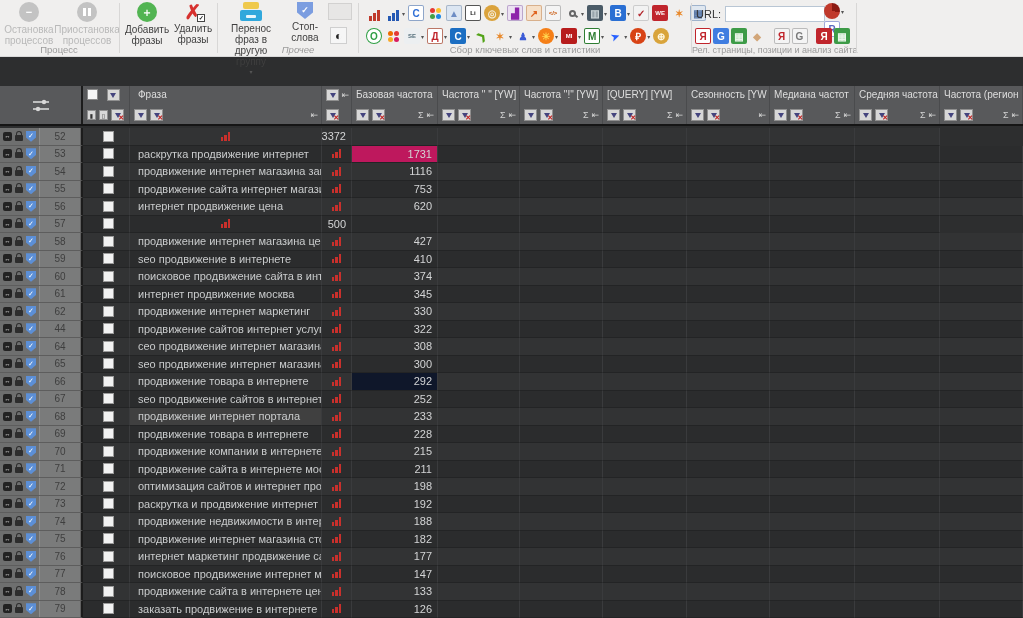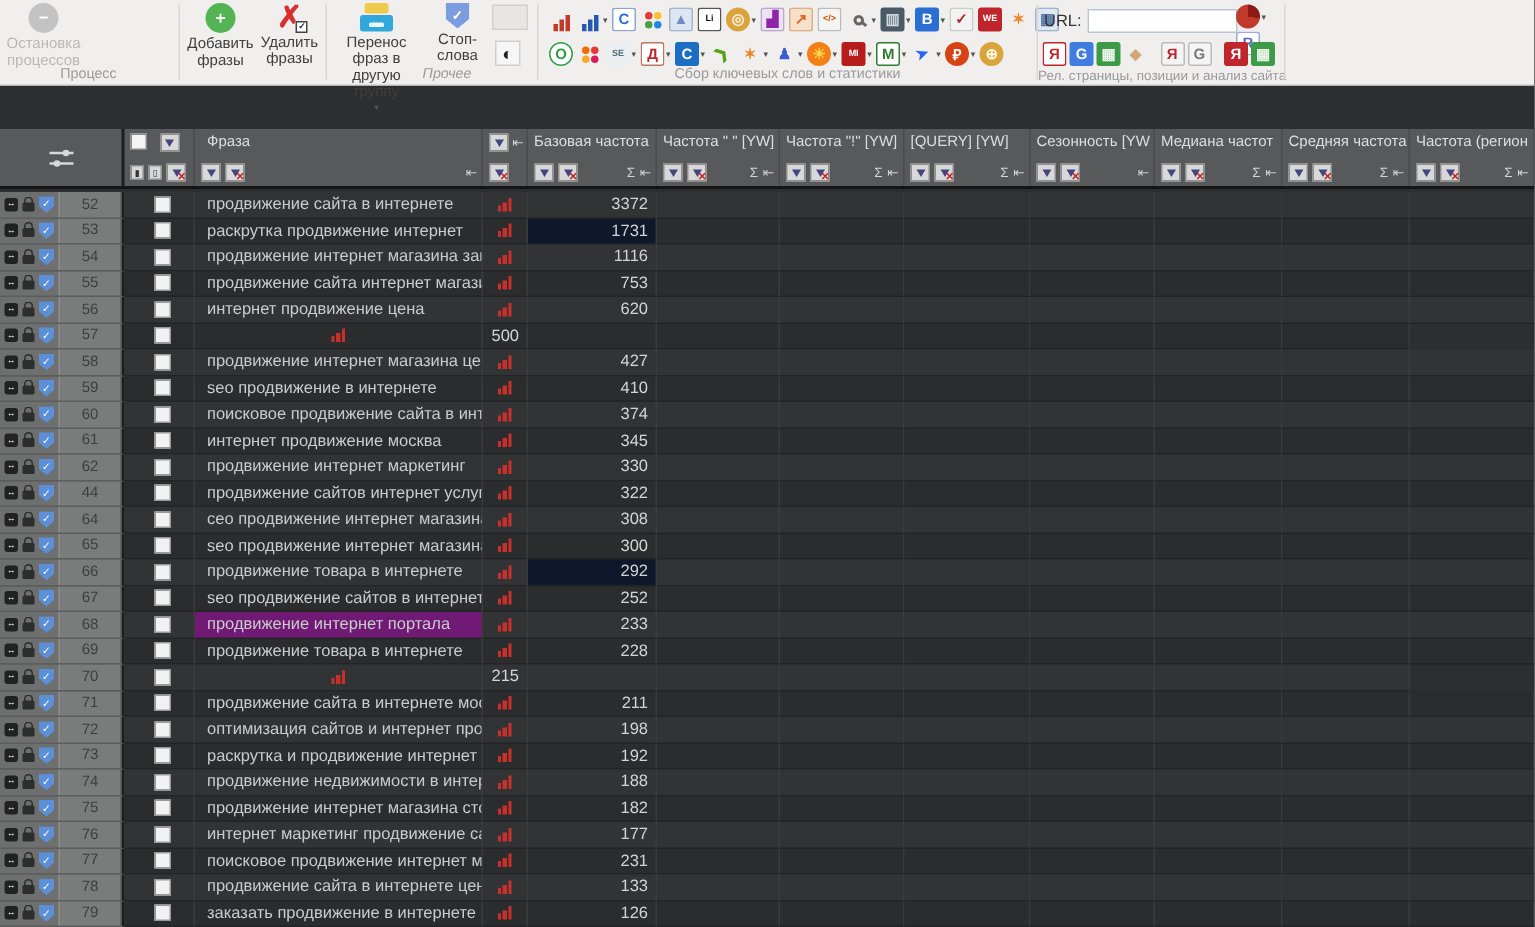--- a/index.html
+++ b/index.html
@@ -85,20 +85,29 @@
 <body>
 
 <div class="app">
 
   <div class="ribbon">
 
     <div class="bigbtn disabled" style="left:2px;width:54px;">
       <span class="circ gray">−</span>
       <span class="blabel">Остановка процессов</span>
     </div>
+    <div class="bigbtn disabled" style="left:58px;width:58px;">
+      <span class="circ gray">
+          <span class="pausebars">
+            <i></i>
+            <i></i>
+          </span>
+        </span>
+      <span class="blabel">Приостановка процессов</span>
+    </div>
     <div class="glabel" style="left:2px;width:114px;">Процесс</div>
     <div class="vsep" style="left:119px;"></div>
 
     <div class="bigbtn" style="left:124px;width:46px;">
       <span class="circ green">＋</span>
       <span class="blabel">Добавить фразы</span>
     </div>
     <div class="bigbtn" style="left:172px;width:42px;">
       <span class="delx">✗<span class="mini">✓</span></span>
       <span class="blabel">Удалить фразы</span>
@@ -390,21 +399,20 @@
       <div class="trow grid">
         <div class="cell gut">
           <span class="gicon">↔</span>
           <span class="glock"></span>
           <span class="gshield">✓</span>
           <span class="gnum">52</span>
         </div>
         <div class="cell" style="background: rgb(50, 51, 52);">
           <span class="rchk"></span>
         </div>
-        <div class="cell phrase" style="background: rgb(50, 51, 52);">продвижение сайта в интернете</div>
         <div class="cell" style="background: rgb(50, 51, 52);">
           <span class="redbars">
             <i style="height: 4px;"></i>
             <i style="height: 6px;"></i>
             <i style="height: 9px;"></i>
           </span>
         </div>
         <div class="cell basefreq" style="background: rgb(50, 51, 52);">3372</div>
         <div class="cell" style="background: rgb(50, 51, 52);"></div>
         <div class="cell" style="background: rgb(50, 51, 52);"></div>
@@ -425,21 +433,21 @@
           <span class="rchk"></span>
         </div>
         <div class="cell phrase" style="background: rgb(43, 44, 45);">раскрутка продвижение интернет</div>
         <div class="cell" style="background: rgb(43, 44, 45);">
           <span class="redbars">
             <i style="height: 4px;"></i>
             <i style="height: 6px;"></i>
             <i style="height: 9px;"></i>
           </span>
         </div>
-        <div class="cell basefreq" style="background: #0f172a;">1731</div>
+        <div class="cell basefreq" style="background: #be185d;">1731</div>
         <div class="cell" style="background: rgb(43, 44, 45);"></div>
         <div class="cell" style="background: rgb(43, 44, 45);"></div>
         <div class="cell" style="background: rgb(43, 44, 45);"></div>
         <div class="cell" style="background: rgb(43, 44, 45);"></div>
         <div class="cell" style="background: rgb(43, 44, 45);"></div>
         <div class="cell" style="background: rgb(43, 44, 45);"></div>
         <div class="cell" style="background: rgb(43, 44, 45);"></div>
       </div>
       <div class="trow grid">
         <div class="cell gut">
@@ -821,21 +829,21 @@
       <div class="trow grid">
         <div class="cell gut">
           <span class="gicon">↔</span>
           <span class="glock"></span>
           <span class="gshield">✓</span>
           <span class="gnum">68</span>
         </div>
         <div class="cell" style="background: rgb(50, 51, 52);">
           <span class="rchk"></span>
         </div>
-        <div class="cell phrase" style="background: #701a75;">продвижение интернет портала</div>
+        <div class="cell phrase" style="background: #404040;">продвижение интернет портала</div>
         <div class="cell" style="background: rgb(50, 51, 52);">
           <span class="redbars">
             <i style="height: 4px;"></i>
             <i style="height: 6px;"></i>
             <i style="height: 9px;"></i>
           </span>
         </div>
         <div class="cell basefreq" style="background: rgb(50, 51, 52);">233</div>
         <div class="cell" style="background: rgb(50, 51, 52);"></div>
         <div class="cell" style="background: rgb(50, 51, 52);"></div>
@@ -875,20 +883,21 @@
       <div class="trow grid">
         <div class="cell gut">
           <span class="gicon">↔</span>
           <span class="glock"></span>
           <span class="gshield">✓</span>
           <span class="gnum">70</span>
         </div>
         <div class="cell" style="background: rgb(50, 51, 52);">
           <span class="rchk"></span>
         </div>
+        <div class="cell phrase" style="background: rgb(50, 51, 52);">продвижение компании в интернете</div>
         <div class="cell" style="background: rgb(50, 51, 52);">
           <span class="redbars">
             <i style="height: 4px;"></i>
             <i style="height: 6px;"></i>
             <i style="height: 9px;"></i>
           </span>
         </div>
         <div class="cell basefreq" style="background: rgb(50, 51, 52);">215</div>
         <div class="cell" style="background: rgb(50, 51, 52);"></div>
         <div class="cell" style="background: rgb(50, 51, 52);"></div>
@@ -1071,21 +1080,21 @@
           <span class="rchk"></span>
         </div>
         <div class="cell phrase" style="background: rgb(43, 44, 45);">поисковое продвижение интернет мага</div>
         <div class="cell" style="background: rgb(43, 44, 45);">
           <span class="redbars">
             <i style="height: 4px;"></i>
             <i style="height: 6px;"></i>
             <i style="height: 9px;"></i>
           </span>
         </div>
-        <div class="cell basefreq" style="background: rgb(43, 44, 45);">231</div>
+        <div class="cell basefreq" style="background: rgb(43, 44, 45);">147</div>
         <div class="cell" style="background: rgb(43, 44, 45);"></div>
         <div class="cell" style="background: rgb(43, 44, 45);"></div>
         <div class="cell" style="background: rgb(43, 44, 45);"></div>
         <div class="cell" style="background: rgb(43, 44, 45);"></div>
         <div class="cell" style="background: rgb(43, 44, 45);"></div>
         <div class="cell" style="background: rgb(43, 44, 45);"></div>
         <div class="cell" style="background: rgb(43, 44, 45);"></div>
       </div>
       <div class="trow grid">
         <div class="cell gut">

